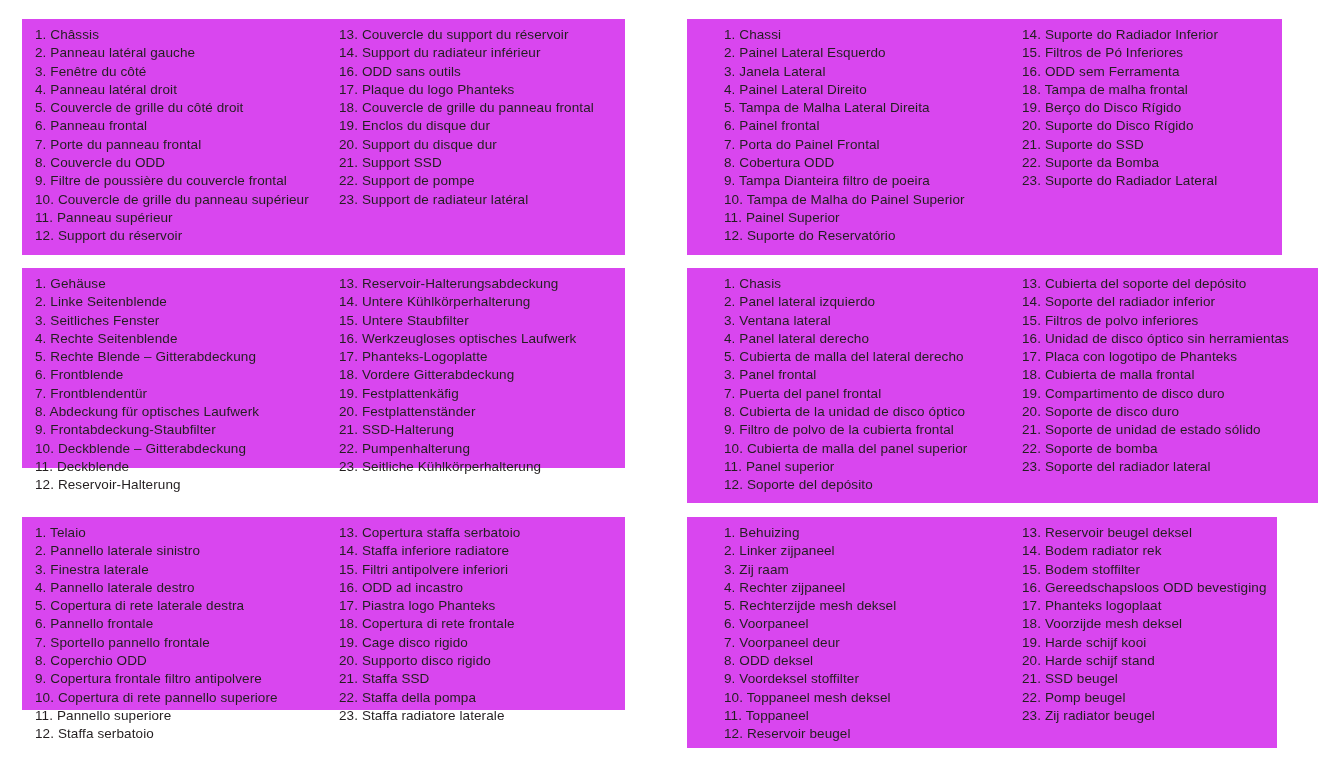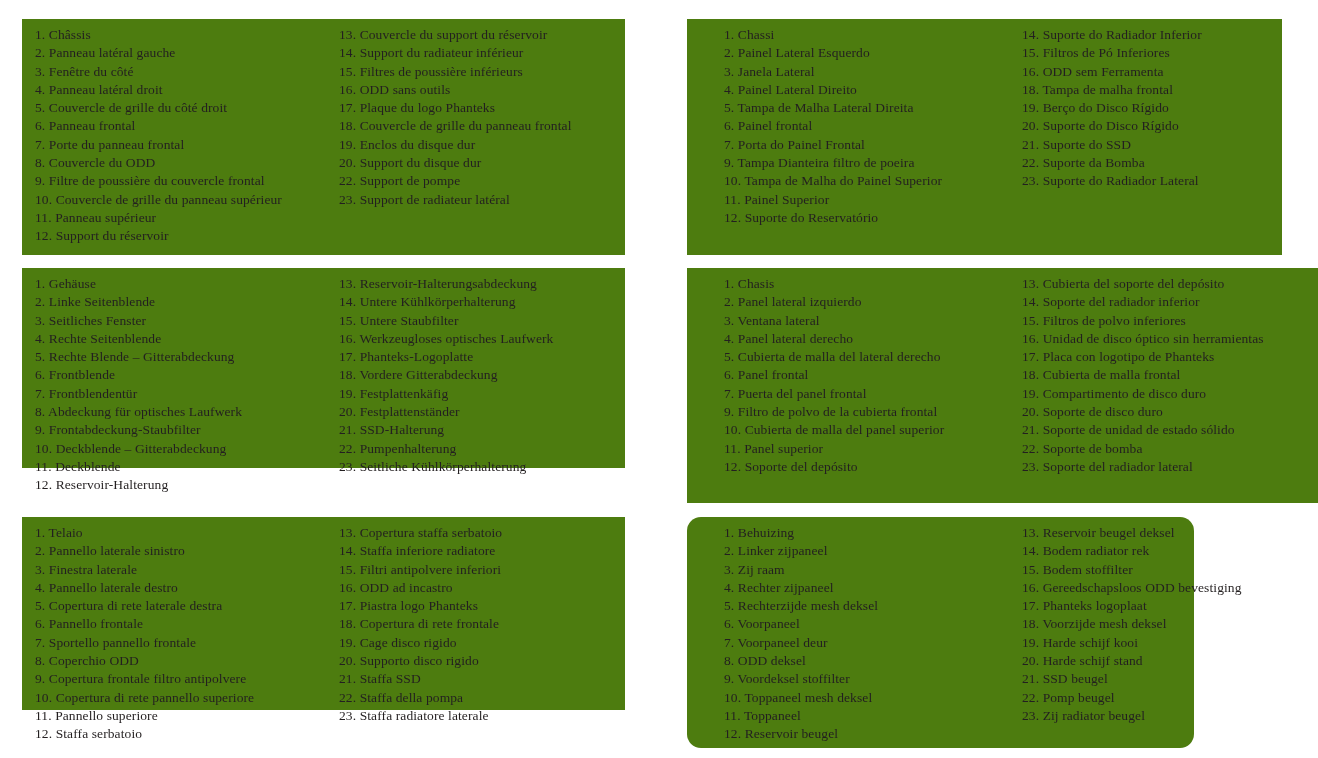--- a/index.html
+++ b/index.html
@@ -9,30 +9,29 @@
   body {
     width: 1318px;
     height: 758px;
     position: relative;
     background: #ffffff;
     font-family: "Liberation Sans", sans-serif;
     overflow: hidden;
   }
   .box {
     position: absolute;
-    background: #4d7c0f;
+    background: #d946ef;
     box-sizing: border-box;
-    font-family: Liberation Serif, serif;
   }
   .box-fr { left: 22px;  top: 19px;  width: 603px; height: 236px; }
   .box-pt { left: 687px; top: 19px;  width: 595px; height: 236px; }
   .box-de { left: 22px;  top: 268px; width: 603px; height: 200px; }
   .box-es { left: 687px; top: 268px; width: 715px; height: 235px; }
   .box-it { left: 22px;  top: 517px; width: 603px; height: 193px; }
-  .box-nl { left: 687px; top: 517px; width: 507px; height: 231px; border-radius: 14px; }
+  .box-nl { left: 687px; top: 517px; width: 590px; height: 231px; }
 
   .cols {
     display: flex;
     padding: 7px 8px 0 13px;
   }
   .col { min-width: 0; }
   .box-left  .col1 { width: 304px; flex: 0 0 auto; }
   .box-right .col1 { width: 298px; flex: 0 0 auto; margin-left: 24px; }
   .col2 { flex: 1 1 auto; }
 
@@ -59,42 +58,43 @@
         <div class="item">7. Porte du panneau frontal</div>
         <div class="item">8. Couvercle du ODD</div>
         <div class="item">9. Filtre de poussière du couvercle frontal</div>
         <div class="item">10. Couvercle de grille du panneau supérieur</div>
         <div class="item">11. Panneau supérieur</div>
         <div class="item">12. Support du réservoir</div>
       </div>
     <div class="col col2">
         <div class="item">13. Couvercle du support du réservoir</div>
         <div class="item">14. Support du radiateur inférieur</div>
-        <div class="item">15. Filtres de poussière inférieurs</div>
         <div class="item">16. ODD sans outils</div>
         <div class="item">17. Plaque du logo Phanteks</div>
         <div class="item">18. Couvercle de grille du panneau frontal</div>
         <div class="item">19. Enclos du disque dur</div>
         <div class="item">20. Support du disque dur</div>
+        <div class="item">21. Support SSD</div>
         <div class="item">22. Support de pompe</div>
         <div class="item">23. Support de radiateur latéral</div>
       </div>
   </div>
 </section>
 
 <section class="box box-pt box-right">
   <div class="cols">
     <div class="col col1">
         <div class="item">1. Chassi</div>
         <div class="item">2. Painel Lateral Esquerdo</div>
         <div class="item">3. Janela Lateral</div>
         <div class="item">4. Painel Lateral Direito</div>
         <div class="item">5. Tampa de Malha Lateral Direita</div>
         <div class="item">6. Painel frontal</div>
         <div class="item">7. Porta do Painel Frontal</div>
+        <div class="item">8. Cobertura ODD</div>
         <div class="item">9. Tampa Dianteira filtro de poeira</div>
         <div class="item">10. Tampa de Malha do Painel Superior</div>
         <div class="item">11. Painel Superior</div>
         <div class="item">12. Suporte do Reservatório</div>
       </div>
     <div class="col col2">
         <div class="item">14. Suporte do Radiador Inferior</div>
         <div class="item">15. Filtros de Pó Inferiores</div>
         <div class="item">16. ODD sem Ferramenta</div>
         <div class="item">18. Tampa de malha frontal</div>
@@ -140,22 +140,23 @@
 </section>
 
 <section class="box box-es box-right">
   <div class="cols">
     <div class="col col1">
         <div class="item">1. Chasis</div>
         <div class="item">2. Panel lateral izquierdo</div>
         <div class="item">3. Ventana lateral</div>
         <div class="item">4. Panel lateral derecho</div>
         <div class="item">5. Cubierta de malla del lateral derecho</div>
-        <div class="item">6. Panel frontal</div>
+        <div class="item">3. Panel frontal</div>
         <div class="item">7. Puerta del panel frontal</div>
+        <div class="item">8. Cubierta de la unidad de disco óptico</div>
         <div class="item">9. Filtro de polvo de la cubierta frontal</div>
         <div class="item">10. Cubierta de malla del panel superior</div>
         <div class="item">11. Panel superior</div>
         <div class="item">12. Soporte del depósito</div>
       </div>
     <div class="col col2">
         <div class="item">13. Cubierta del soporte del depósito</div>
         <div class="item">14. Soporte del radiador inferior</div>
         <div class="item">15. Filtros de polvo inferiores</div>
         <div class="item">16. Unidad de disco óptico sin herramientas</div>

